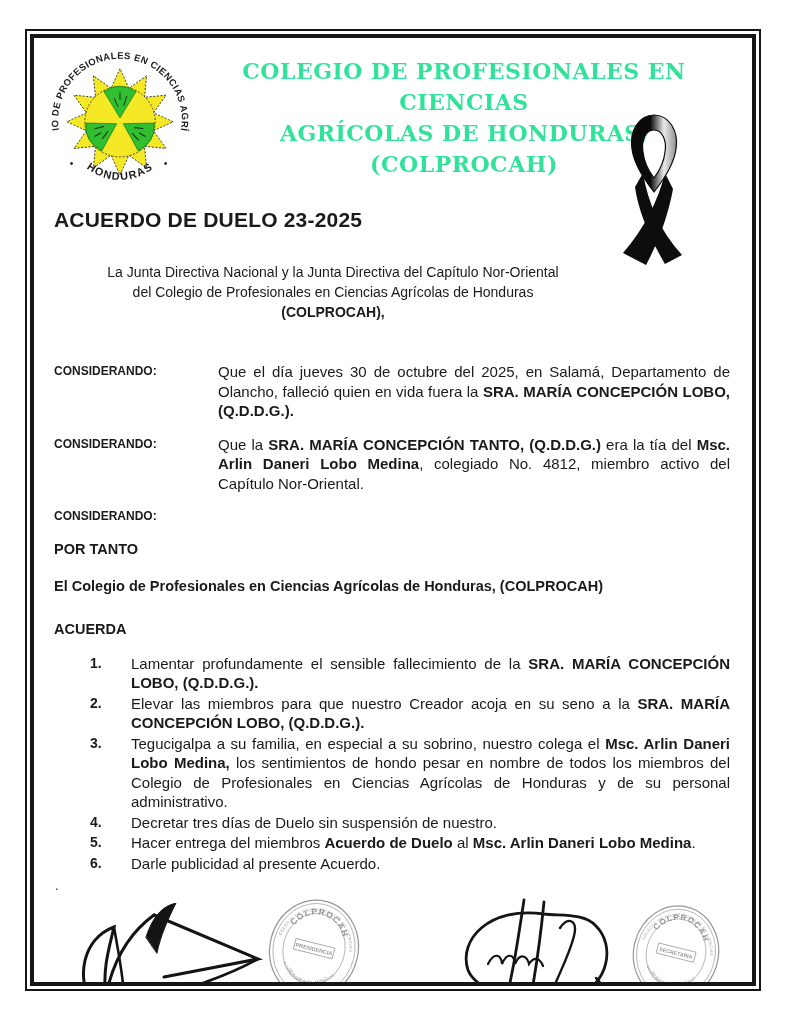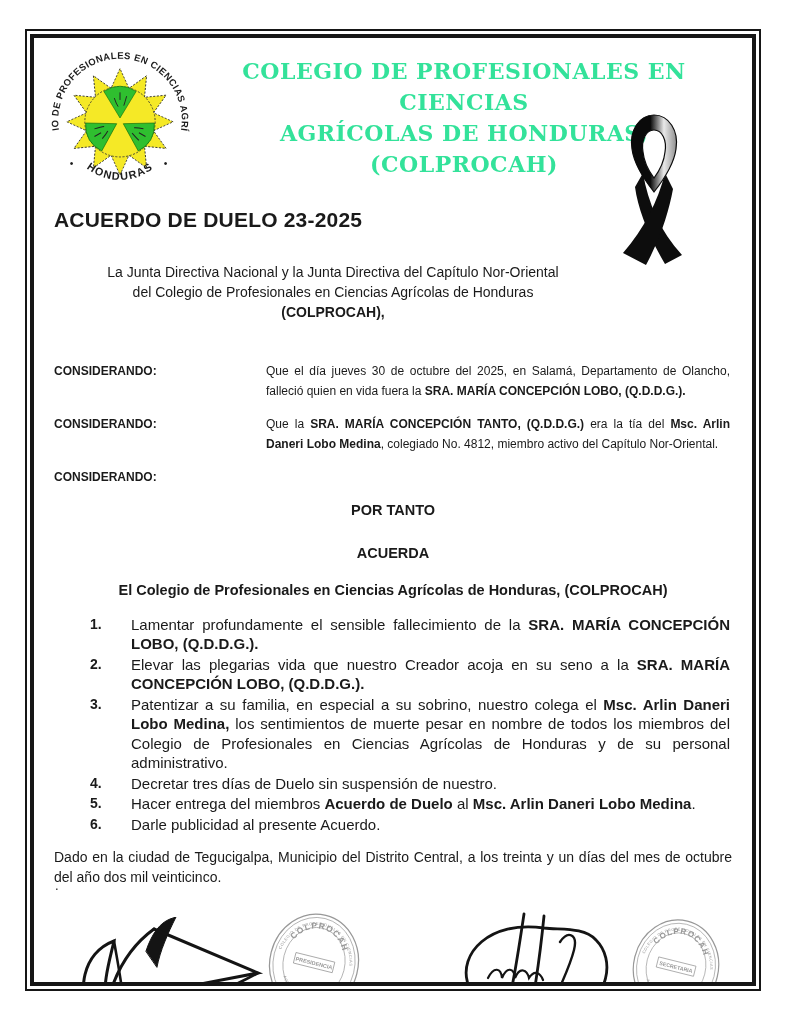--- a/index.html
+++ b/index.html
@@ -14,22 +14,22 @@
   .org-title{margin:12px 8px 0 150px;text-align:center;
              font-family:"DejaVu Serif","Liberation Serif",serif;font-weight:bold;
              font-size:22px;line-height:31px;letter-spacing:0.5px;}
   .doc-title{margin-top:28px;text-align:left;font-size:21px;font-weight:bold;letter-spacing:0.2px;}
   .ribbon-wrap{position:absolute;right:52px;top:72px;width:92px;height:160px;}
   .intro{margin:30px 150px 0 30px;text-align:center;font-size:14px;line-height:20px;}
   
   .cons-list{margin-top:40px;}
   .cons-row{display:flex;margin-bottom:14px;}
   .cons-label{width:164px;flex:0 0 164px;font-weight:bold;font-size:12px;line-height:19.5px;}
-  .cons-body{flex:1;text-align:justify;font-size:12px;line-height:19.5px;padding-right:2px;margin-left:48px;}
-  .center-h{ text-align:center;font-weight:bold;font-size:14.5px;}
+  .cons-body{flex:1;text-align:justify;font-size:15px;line-height:19.5px;padding-right:2px;}
+  .center-h{ font-weight:bold;font-size:14.5px;}
   .h-portanto{margin-top:8px;}
   .h-org{margin-top:21px;}
   .h-acuerda{margin-top:27px;}
   
   .num-list{margin:17px 0 0 36px;}
   .num-row{display:flex;margin-bottom:1px;}
   .num-cell{width:41px;flex:0 0 41px;font-weight:bold;font-size:14px;line-height:19.5px;}
   .num-body{flex:1;text-align:justify;font-size:15px;line-height:19.5px;padding-right:2px;}
   .closing{margin-top:14px;text-align:justify;font-size:14px;line-height:19.5px;}
   .stray-dot{position:absolute;left:21px;top:840px;font-size:13px;}
@@ -135,51 +135,50 @@
         <div class="cons-row">
           <div class="cons-label"><b>CONSIDERANDO:</b></div>
           <div class="cons-body"><span>Que la </span><b>SRA. MARÍA CONCEPCIÓN TANTO, (Q.D.D.G.)</b><span> era la tía del </span><b>Msc. Arlin Daneri Lobo Medina</b><span>, colegiado No. 4812, miembro activo del Capítulo Nor-Oriental.</span></div>
         </div>
         <div class="cons-row">
           <div class="cons-label"><b>CONSIDERANDO</b><span>:</span></div>
         </div>
       </div>
 
       <div class="center-h h-portanto">POR TANTO</div>
+      <div class="center-h h-org">El Colegio de Profesionales en Ciencias Agrícolas de Honduras, (COLPROCAH)</div>
       <div class="center-h h-acuerda">ACUERDA</div>
-      <div class="center-h h-org">El Colegio de Profesionales en Ciencias Agrícolas de Honduras, (COLPROCAH)</div>
 
       <div class="num-list">
         <div class="num-row">
           <div class="num-cell">1.</div>
           <div class="num-body"><span>Lamentar profundamente el sensible fallecimiento de la </span><b>SRA. MARÍA CONCEPCIÓN LOBO, (Q.D.D.G.).</b></div>
         </div>
         <div class="num-row">
           <div class="num-cell">2.</div>
-          <div class="num-body"><span>Elevar las plegarias vida que nuestro Creador acoja en su seno a la </span><b>SRA. MARÍA CONCEPCIÓN LOBO, (Q.D.D.G.).</b></div>
+          <div class="num-body"><span>Elevar las miembros para que nuestro Creador acoja en su seno a la </span><b>SRA. MARÍA CONCEPCIÓN LOBO, (Q.D.D.G.).</b></div>
         </div>
         <div class="num-row">
           <div class="num-cell">3.</div>
-          <div class="num-body"><span>Patentizar a su familia, en especial a su sobrino, nuestro colega el </span><b>Msc. Arlin Daneri Lobo Medina,</b><span> los sentimientos de muerte pesar en nombre de todos los miembros del Colegio de Profesionales en Ciencias Agrícolas de Honduras y de su personal administrativo.</span></div>
+          <div class="num-body"><span>Tegucigalpa a su familia, en especial a su sobrino, nuestro colega el </span><b>Msc. Arlin Daneri Lobo Medina,</b><span> los sentimientos de hondo pesar en nombre de todos los miembros del Colegio de Profesionales en Ciencias Agrícolas de Honduras y de su personal administrativo.</span></div>
         </div>
         <div class="num-row">
           <div class="num-cell">4.</div>
           <div class="num-body"><span>Decretar tres días de Duelo sin suspensión de nuestro.</span></div>
         </div>
         <div class="num-row">
           <div class="num-cell">5.</div>
           <div class="num-body"><span>Hacer entrega del miembros </span><b>Acuerdo de Duelo</b><span> al </span><b>Msc. Arlin Daneri Lobo Medina</b><span>.</span></div>
         </div>
         <div class="num-row">
           <div class="num-cell">6.</div>
           <div class="num-body"><span>Darle publicidad al presente Acuerdo.</span></div>
         </div>
       </div>
 
-      <p class="closing">Dado en la ciudad de Tegucigalpa, Municipio del Distrito Central, a los treinta y un días del mes de octubre del año dos mil veinticinco.</p>
 
       <span class="stray-dot">.</span>
 
       <div class="sig-area">
 
         <div class="sig-col">
           <div class="sig-draw">
             <svg class="sig-svg" width="235" height="125" viewBox="0 0 235 125">
               <g stroke="#141414" fill="none" stroke-linecap="round">
                 <path d="M34,100 C18,76 24,36 56,24 C52,42 44,66 48,92" stroke-width="3"></path>

